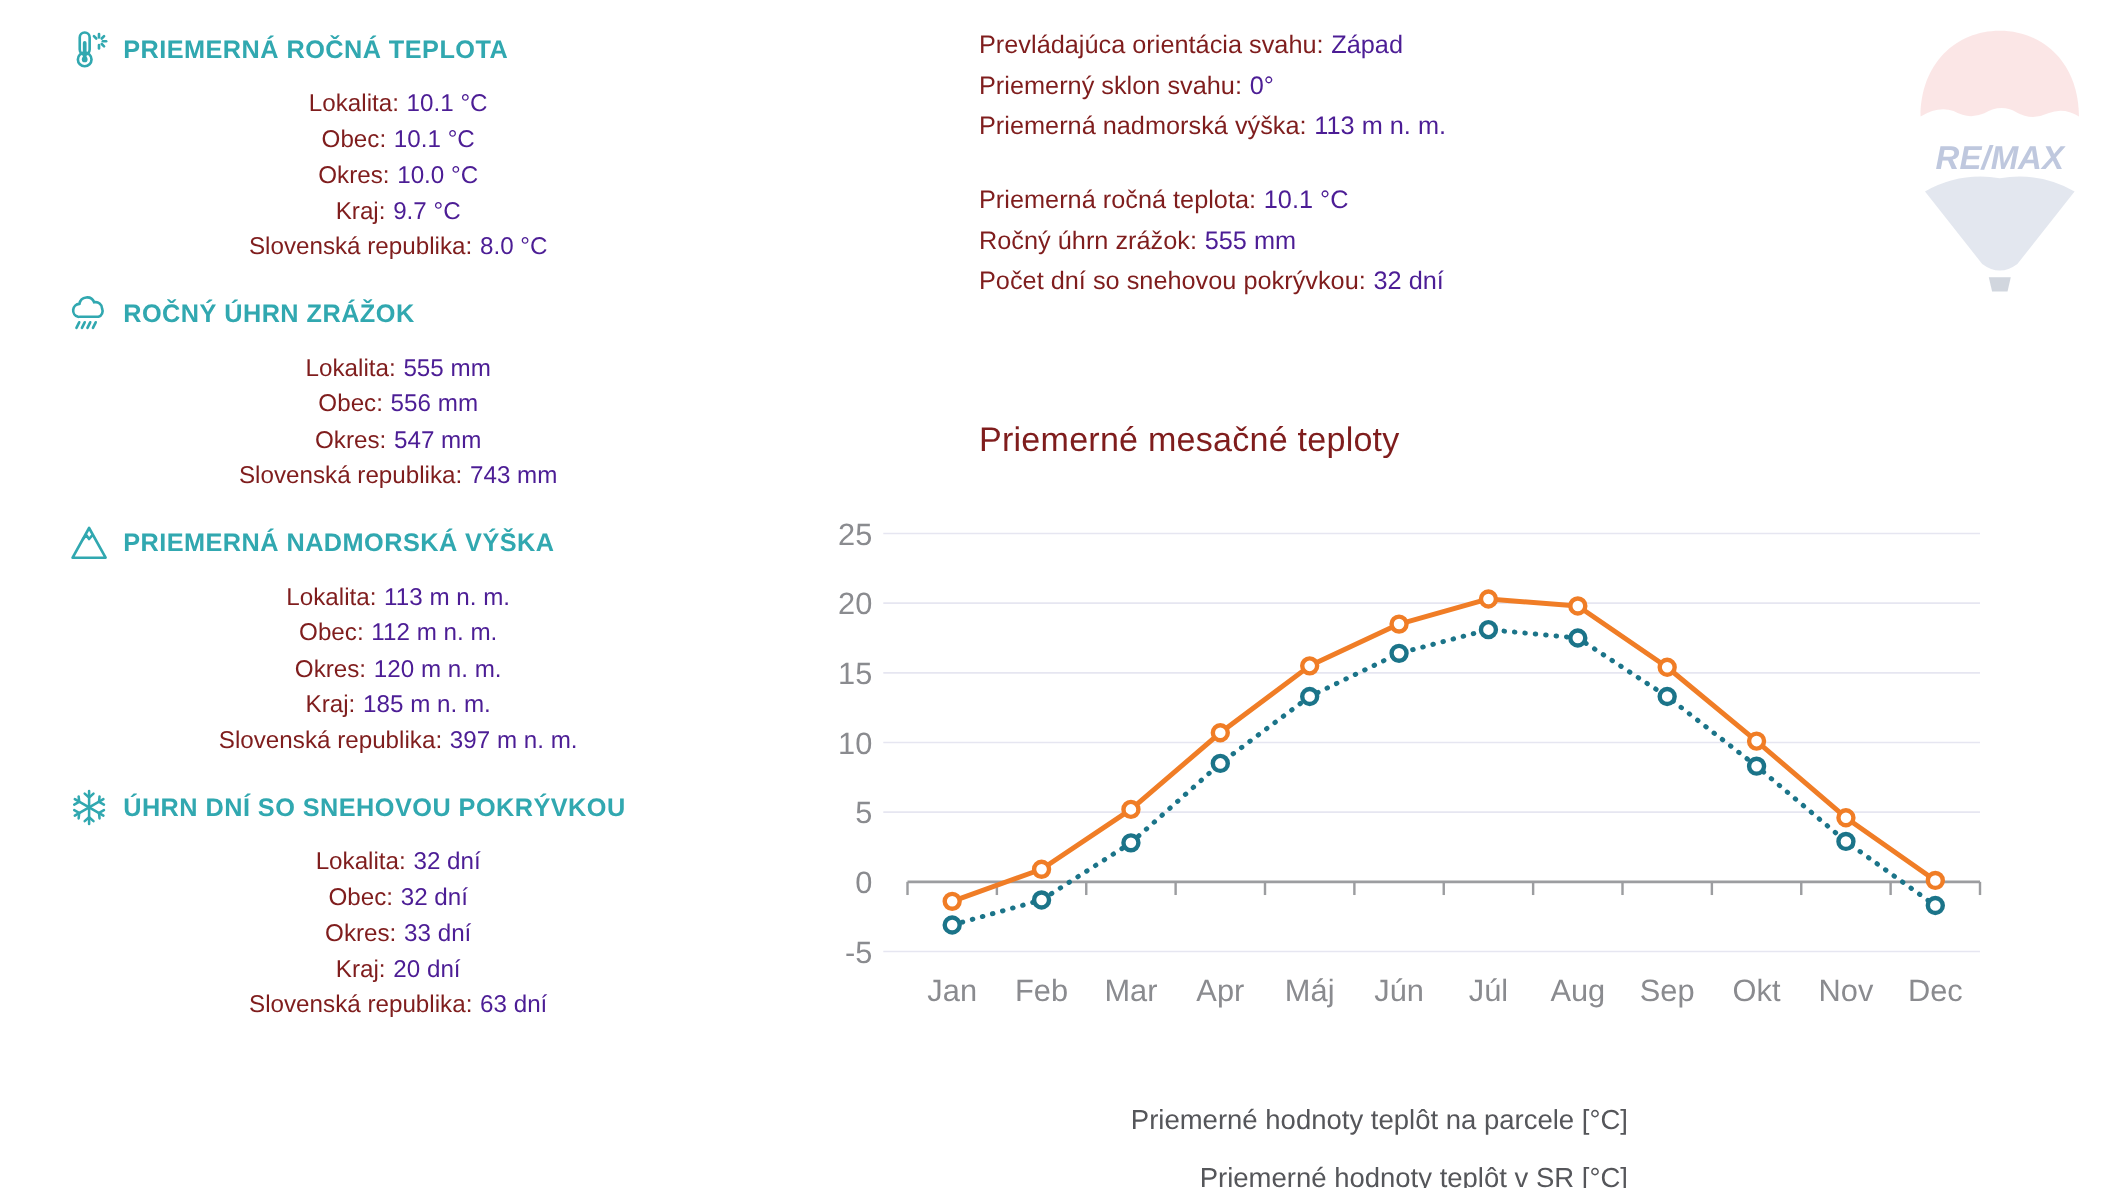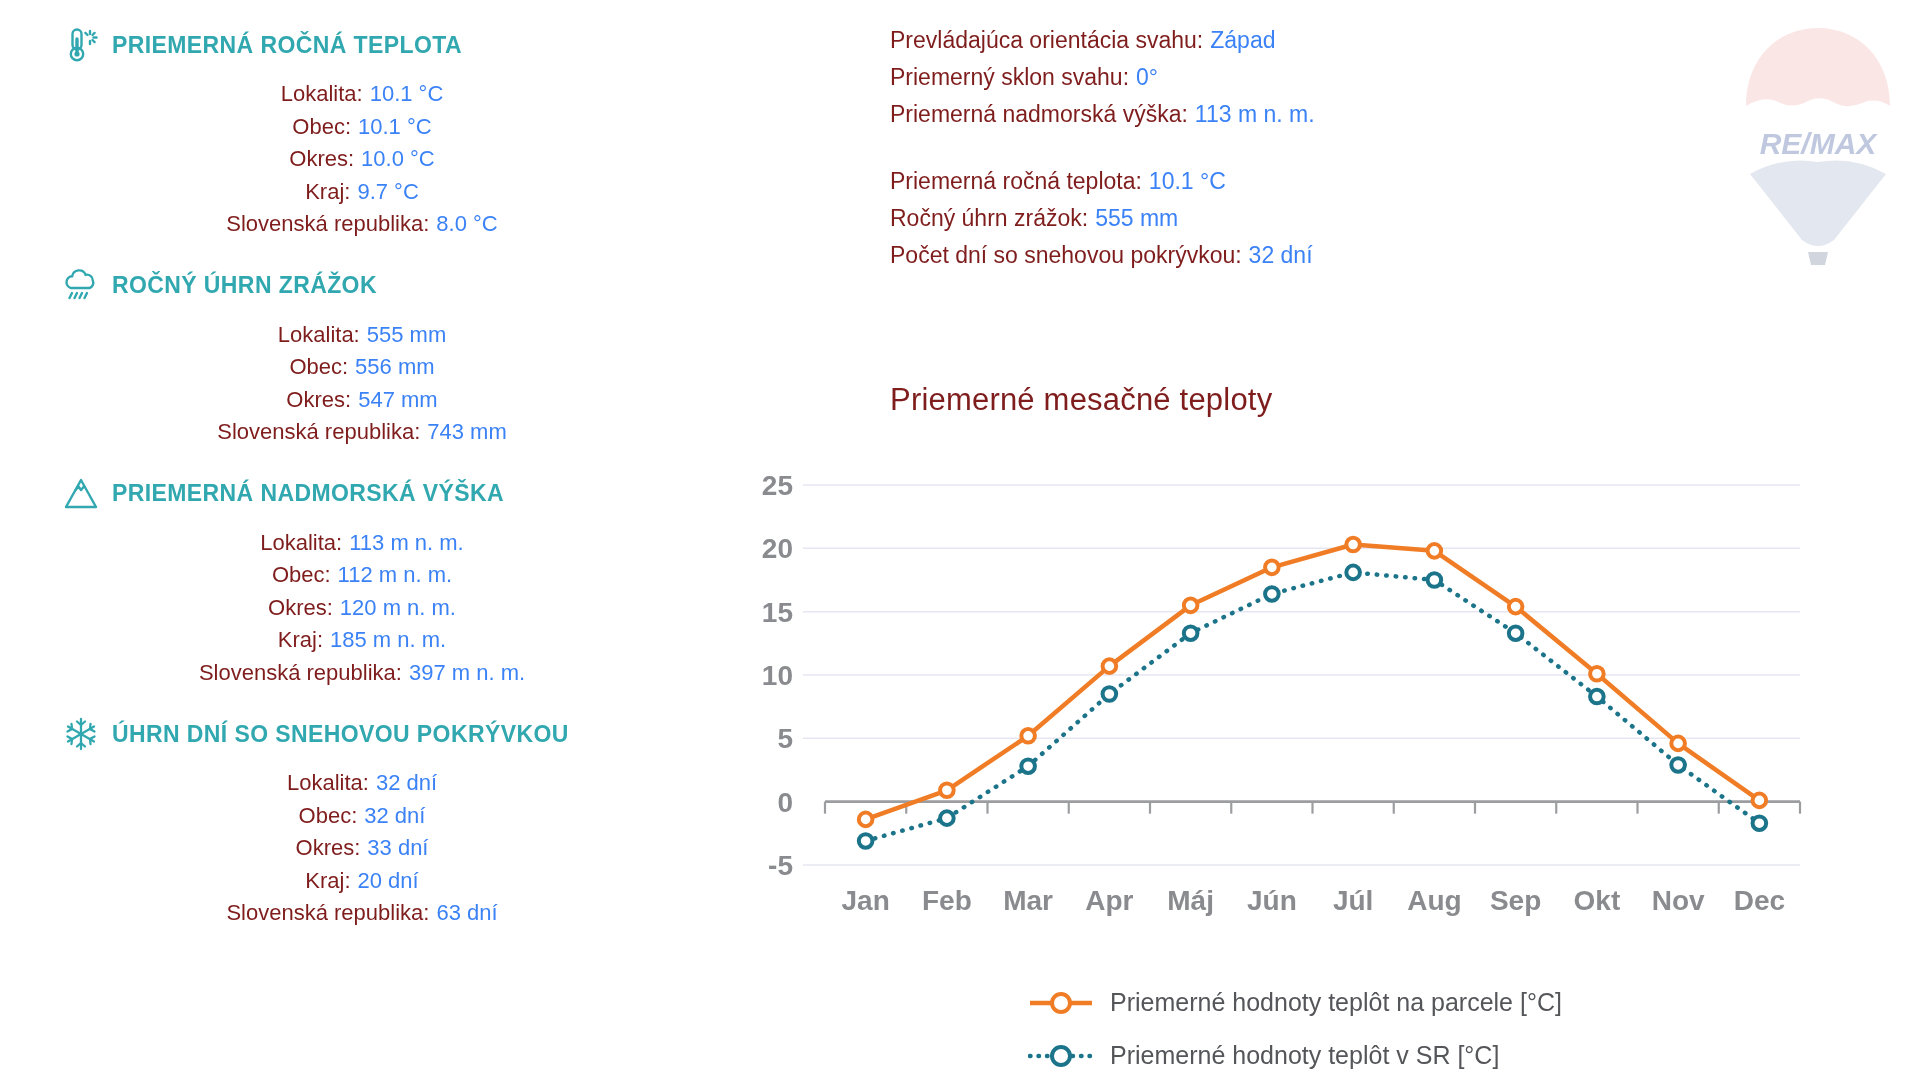--- a/index.html
+++ b/index.html
@@ -12,37 +12,37 @@
   
   .left-col{position:absolute;left:62px;top:26px;width:600px;}
   .section{margin-bottom:26px;text-align:center;}
   .section-head{display:flex;align-items:center;gap:12px;margin-bottom:14px;}
   .section-head .icon{width:38px;height:38px;flex:0 0 auto;display:flex;align-items:center;justify-content:center;}
   .section-title{
     color:#31A8B0;font-size:23px;font-weight:bold;letter-spacing:.4px;
   }
   .row{line-height:32.5px;font-size:22px;white-space:nowrap;}
   .lbl{color:#7f1d1d;font-weight:normal;margin-right:7px;}
-  .val{color:#3b82f6;}
+  .val{color:#4c1d95;}
   
   .right-col{position:absolute;left:890px;top:22px;width:760px;}
   .info-block{margin-bottom:30px;}
   .info-row{line-height:37px;font-size:23px;white-space:nowrap;}
   .info-row .lbl{font-size:23px;}
   .info-row .val{font-size:23px;}
   .chart-title{
     position:absolute;left:890px;top:382px;
     color:#7f1d1d;font-size:31px;font-weight:normal;letter-spacing:.2px;
   }
   
-  .chart-wrap{position:absolute;left:690px;top:428px;width:1140px;height:500px;font-weight:bold;}
+  .chart-wrap{position:absolute;left:690px;top:428px;width:1140px;height:500px;}
   svg text{font-family:"Liberation Sans","DejaVu Sans",sans-serif;}
   
   .legend{position:absolute;left:1028px;top:988px;}
-  .legend-row{display:flex;align-items:flex-start;gap:16px;height:40px;margin-bottom:13px;}
+  .legend-row{display:flex;align-items:flex-end;gap:16px;height:40px;margin-bottom:13px;flex-direction:column;}
   .legend-label{color:#55565A;font-size:25px;}
   
   .watermark{position:absolute;left:1722px;top:14px;width:192px;height:252px;pointer-events:none;}
 </style>
 </head>
 <body>
 
 <div class="left-col">
 
   <div class="section">

